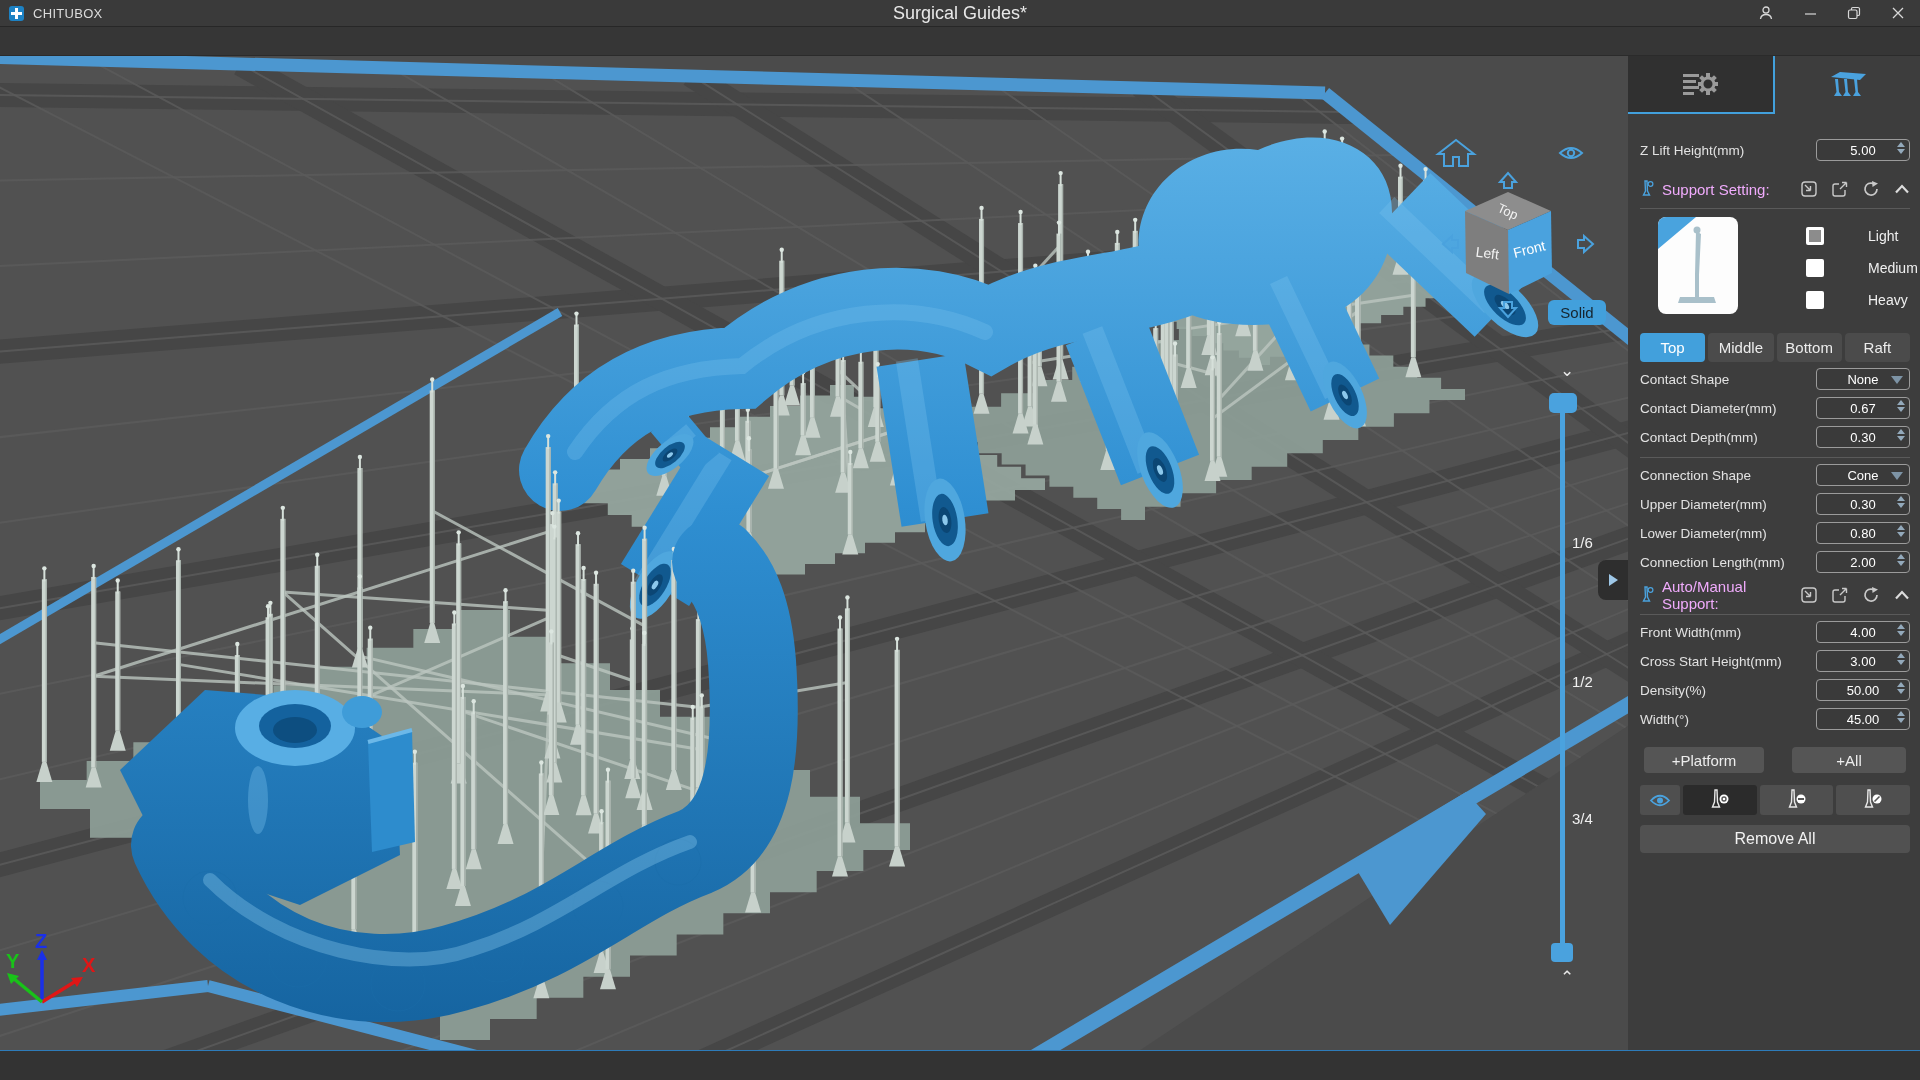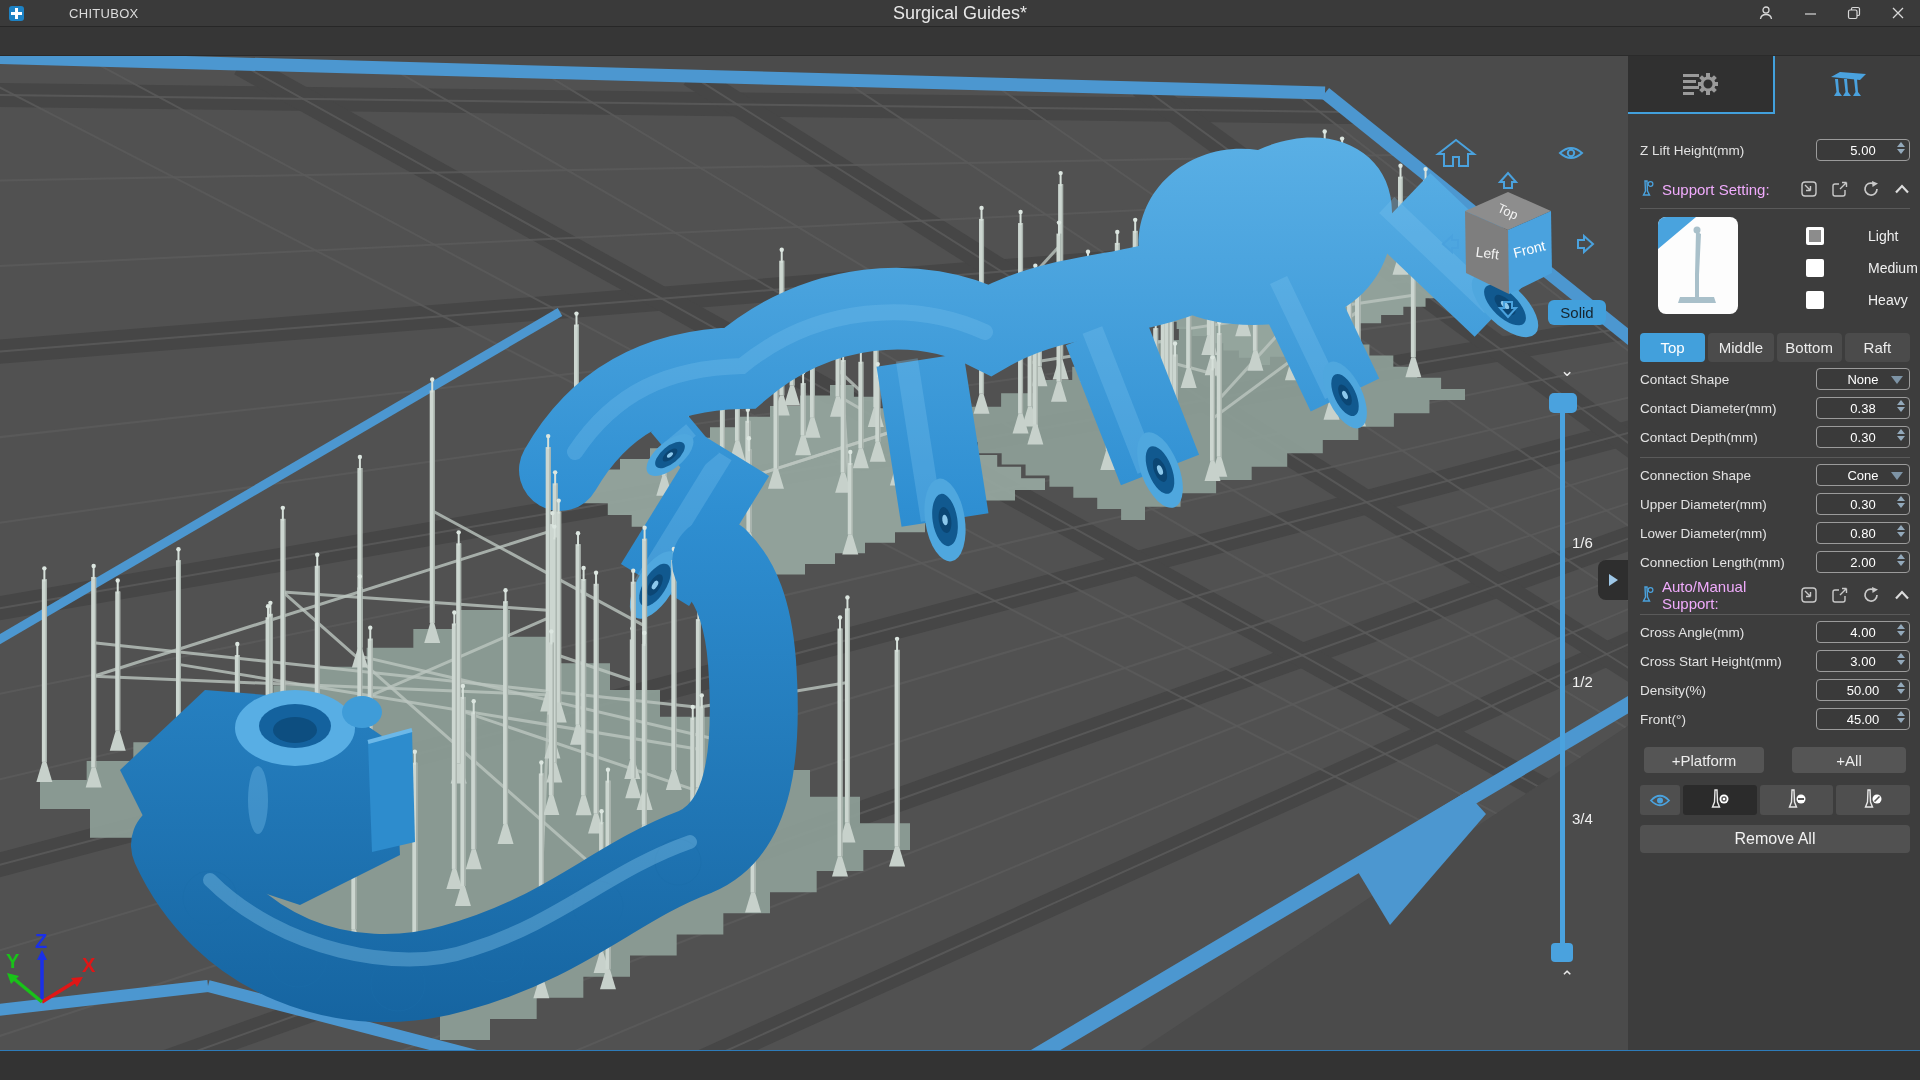--- a/index.html
+++ b/index.html
@@ -1,20 +1,20 @@
 <!DOCTYPE html>
 <html><head>
 <meta charset="utf-8">
 <style>
   html,body{margin:0;padding:0;background:#222;}
   body{width:1920px;height:1080px;overflow:hidden;font-family:"Liberation Sans",sans-serif;-webkit-font-smoothing:antialiased;}
   .app{position:relative;width:1920px;height:1080px;background:#4b4b4b;}
 
   
-  .titlebar{position:absolute;left:0;top:0;width:1920px;height:26px;background:#3a3a3a;display:flex;align-items:center;z-index:50;gap:36px;}
+  .titlebar{position:absolute;left:0;top:0;width:1920px;height:26px;background:#3a3a3a;display:flex;align-items:center;z-index:50;}
   .logo{width:15px;height:15px;margin-left:9px;border-radius:3px;background:#1d82c4;position:relative;}
   .logo:before,.logo:after{content:"";position:absolute;background:#fff;}
   .logo:before{left:6px;top:2px;width:3px;height:11px;}
   .logo:after{left:2px;top:6px;width:11px;height:3px;}
   .app-name{color:#dcdcdc;font-size:13px;margin-left:9px;letter-spacing:.3px;}
   .win-title{position:absolute;left:0;right:0;text-align:center;color:#e8e8e8;font-size:18px;pointer-events:none;}
   .winbtns{position:absolute;right:0;top:0;height:26px;display:flex;align-items:center;}
   .winbtn{width:44px;height:26px;display:flex;align-items:center;justify-content:center;color:#d8d8d8;}
   .menustrip{position:absolute;left:0;top:26px;width:1920px;height:30px;background:#363636;border-top:1px solid #272727;border-bottom:1px solid #2b2b2b;box-sizing:border-box;z-index:40;}
 
@@ -1024,21 +1024,21 @@
           <div class="frow">
             <span class="plabel">Contact Shape</span>
             <div class="control">
               <span>None</span>
               <span class="ddarrow"></span>
             </div>
           </div>
           <div class="frow">
             <span class="plabel">Contact Diameter(mm)</span>
             <div class="control">
-              <span>0.38</span>
+              <span>0.67</span>
               <span class="spin">
                 <i class="up"></i>
                 <i class="dn"></i>
               </span>
             </div>
           </div>
           <div class="frow">
             <span class="plabel">Contact Depth(mm)</span>
             <div class="control">
               <span>0.30</span>
@@ -1112,21 +1112,21 @@
               <polygon points="10,1 16,3.5 10.5,7" fill="#c9c9c9"></polygon>
             </svg>
           <svg width="16" height="10" viewBox="0 0 16 10">
               <path d="M2 8.5 L8 2 L14 8.5" fill="none" stroke="#dcdcdc" stroke-width="2.2"></path>
             </svg>
         </span>
       </div>
       <div class="hr"></div>
       <div id="auto-fields" style="margin-top:3px">
           <div class="frow">
-            <span class="plabel">Cross Angle(mm)</span>
+            <span class="plabel">Front Width(mm)</span>
             <div class="control">
               <span>4.00</span>
               <span class="spin">
                 <i class="up"></i>
                 <i class="dn"></i>
               </span>
             </div>
           </div>
           <div class="frow">
             <span class="plabel">Cross Start Height(mm)</span>
@@ -1142,21 +1142,21 @@
             <span class="plabel">Density(%)</span>
             <div class="control">
               <span>50.00</span>
               <span class="spin">
                 <i class="up"></i>
                 <i class="dn"></i>
               </span>
             </div>
           </div>
           <div class="frow">
-            <span class="plabel">Front(°)</span>
+            <span class="plabel">Width(°)</span>
             <div class="control">
               <span>45.00</span>
               <span class="spin">
                 <i class="up"></i>
                 <i class="dn"></i>
               </span>
             </div>
           </div>
         </div>
 

